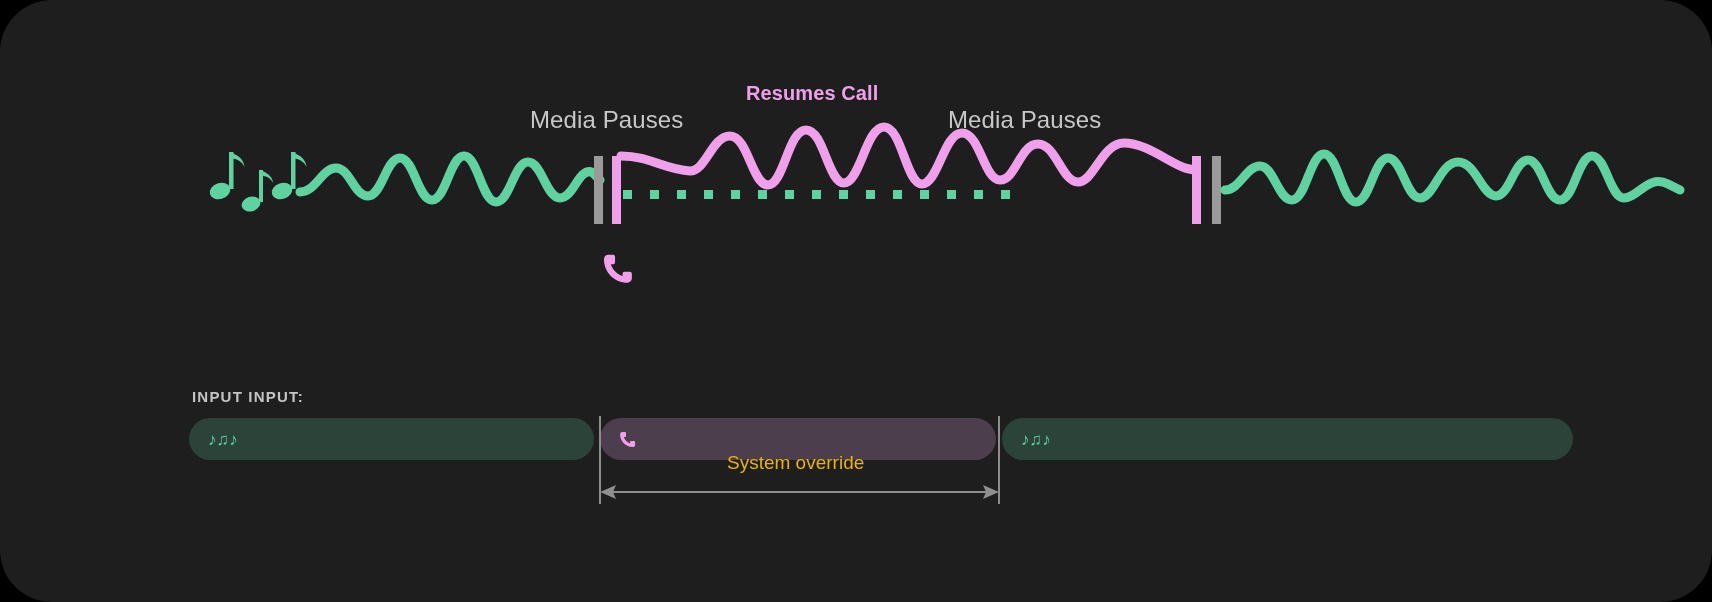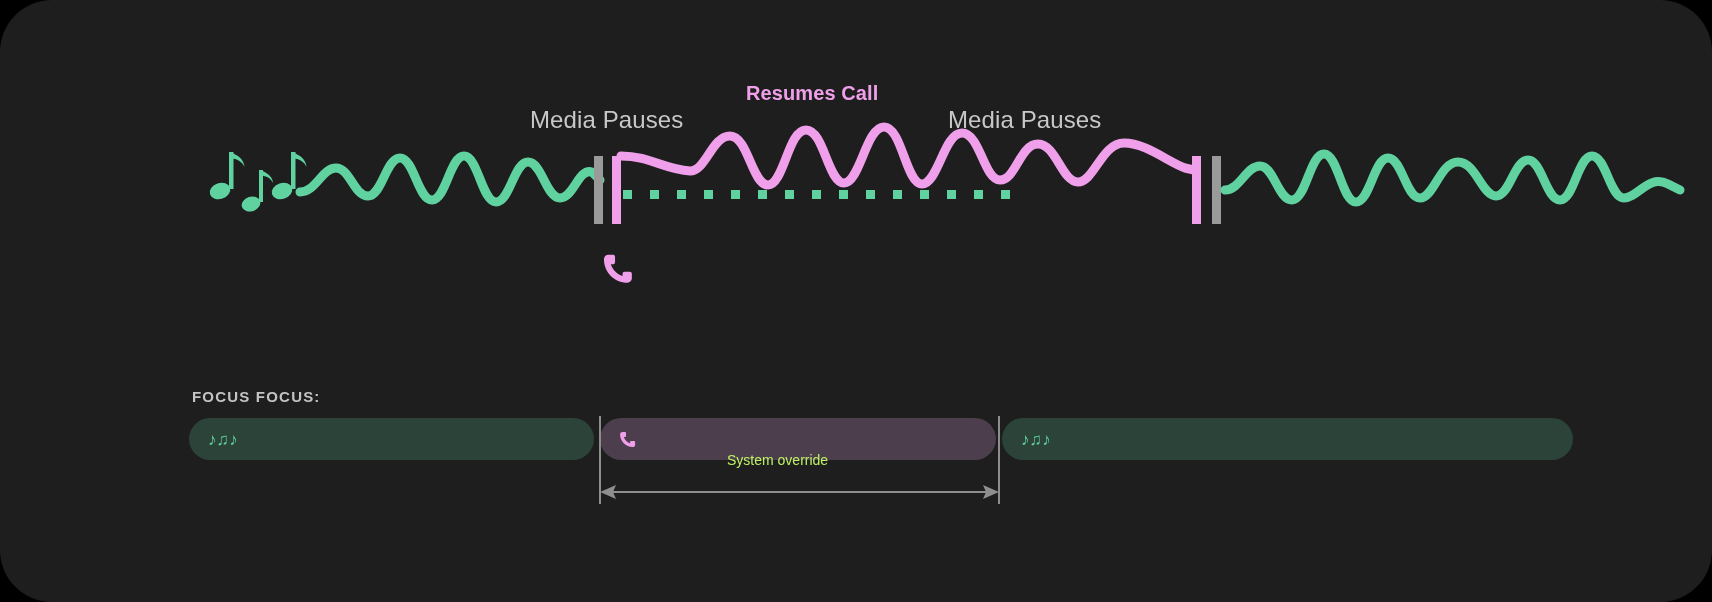--- a/index.html
+++ b/index.html
@@ -115,22 +115,22 @@
     top: 0;
     width: 1712px;
     height: 230px;
     pointer-events: none;
   }
   .override svg { display: block; width: 1712px; height: 230px; }
   .override-label {
     position: absolute;
     left: 727px;
     top: 80px;
-    font-size: 14px;
-    color: #bef264;
+    font-size: 19px;
+    color: #eab308;
     white-space: nowrap;
   }
 </style>
 </head>
 <body>
 
 <div class="canvas">
 
   <div class="stage">
     <svg viewBox="0 0 1712 330" xmlns="http://www.w3.org/2000/svg" aria-hidden="true">
@@ -230,21 +230,21 @@
       </g>
     </svg>
 
     <div class="label label-pause">Media Pauses</div>
     <div class="label label-call">Resumes Call</div>
     <div class="label label-resume">Media Pauses</div>
   </div>
 
   <div class="focus-section">
 
-    <div class="focus-title">FOCUS FOCUS:</div>
+    <div class="focus-title">INPUT INPUT:</div>
 
     <div class="bars">
 
       <div class="bar bar-media-a">
         <span class="bar-glyph glyph-notes">♪♫♪</span>
       </div>
 
       <div class="bar bar-call">
         <span class="bar-glyph">
           <svg class="glyph-phone" viewBox="0 0 21 21" xmlns="http://www.w3.org/2000/svg">

